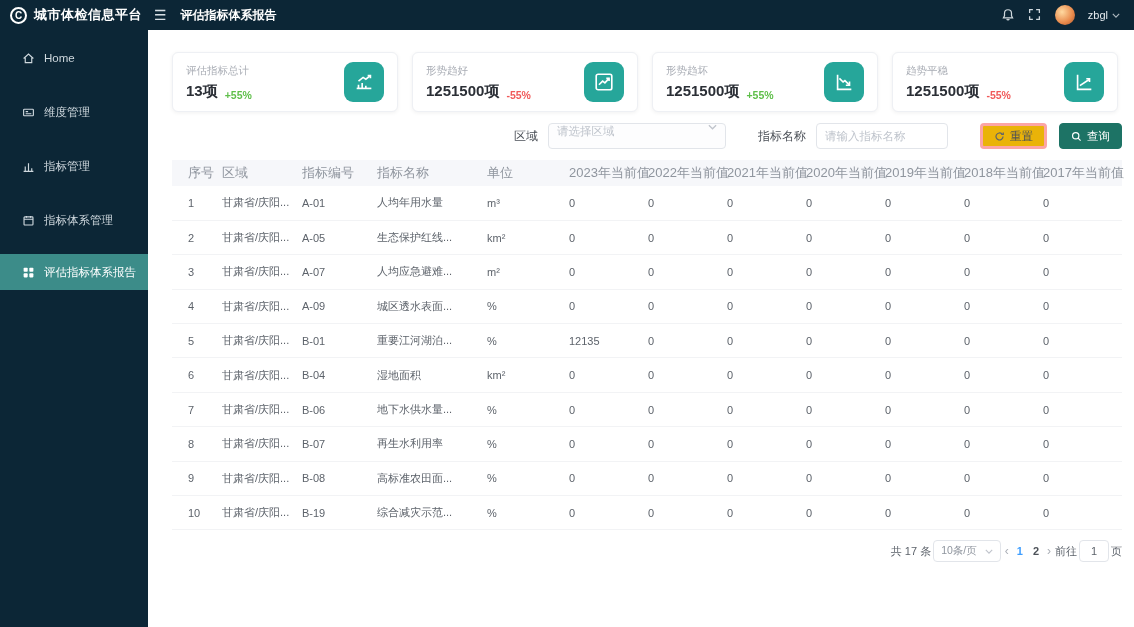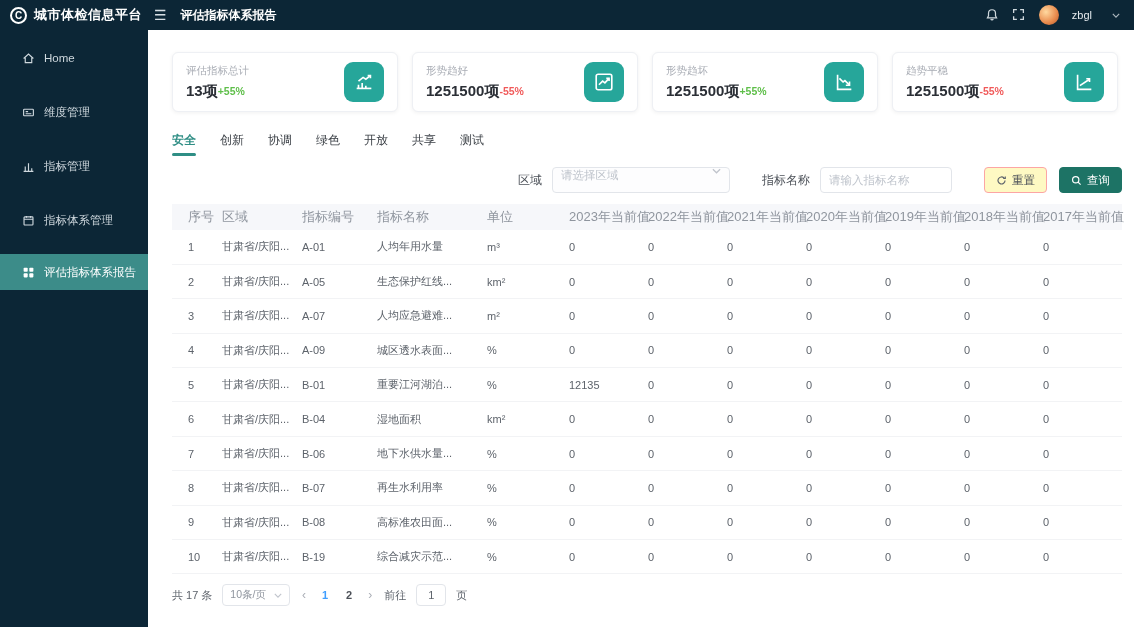--- a/index.html
+++ b/index.html
@@ -12,40 +12,40 @@
   .logo-zone { width:148px; display:flex; align-items:center; gap:7px; padding-left:10px; flex:0 0 148px; }
   .logo-badge { width:17px; height:17px; border:2px solid #fff; border-radius:50%;
     color:#fff; font-size:10px; font-weight:bold; display:flex; align-items:center; justify-content:center; }
   .logo-title { color:#fff; font-size:13px; font-weight:bold; white-space:nowrap; letter-spacing:0.5px; }
   .hamburger { color:#d7dee4; font-size:14px; margin:0 14px 0 6px; cursor:pointer; }
   .page-title { color:#fff; font-size:12px; font-weight:bold; }
   .topbar-right { margin-left:auto; display:flex; align-items:center; gap:13px; padding-right:14px; }
   .top-ic { width:14px; height:14px; color:#cfd8dd; cursor:pointer; display:flex; }
   .avatar { width:20px; height:20px; border-radius:50%;
     background:radial-gradient(circle at 35% 35%, #ffd9a0, #e8884a 60%, #a8542e); cursor:pointer; }
-  .username { color:#e5eaee; font-size:11px; cursor:pointer; display:flex; align-items:center; gap:20px; }
+  .username { color:#e5eaee; font-size:11px; cursor:pointer; display:flex; align-items:center; gap:4px; }
 
   
   .sidebar { position:absolute; left:0; top:30px; width:148px; height:597px; background:#0c2636; }
   .side-item { height:36px; display:flex; align-items:center; gap:9px; padding-left:22px;
     color:#cfd8de; font-size:11.5px; cursor:pointer; margin-top:8px; }
   .side-item svg { flex:0 0 auto; }
   .side-item.active { background:#3c8c89; color:#fff; margin-top:16px; }
   .side-item:first-child { margin-top:10px; }
   .side-gap { margin-top:18px; }
 
   
   .main { position:absolute; left:148px; top:30px; width:986px; height:597px; background:#fff; padding:22px 12px 0 24px; }
 
   
   .cards { display:flex; gap:14px; }
   .card { width:226px; height:60px; background:#fff; border:1px solid #eef0f4; border-radius:6px;
     box-shadow:0 1px 4px rgba(0,0,0,0.06); padding:9px 13px; display:flex; align-items:center; justify-content:space-between; }
   .card-title { color:#a9adb5; font-size:10.5px; margin-bottom:4px; }
-  .card-value-row { display:flex; align-items:center; }
+  .card-value-row { display:flex; align-items:flex-end; gap:7px; }
   .card-value { color:#2b2f36; font-size:15px; font-weight:bold; }
   .card-delta { font-size:10.5px; font-weight:bold; }
   .card-delta[data-trend="up"] { color:#5fbf4a; }
   .card-delta[data-trend="down"] { color:#f05a5a; }
   .card-icon { width:40px; height:40px; background:#26a69a; border-radius:9px;
     display:flex; align-items:center; justify-content:center; }
 
   
   .tabs { display:flex; gap:24px; margin-top:20px; }
   .tab { font-size:12px; color:#3a3f45; padding-bottom:7px; cursor:pointer; position:relative; }
@@ -57,37 +57,37 @@
   .filter-row { display:flex; align-items:center; justify-content:flex-end; gap:8px; margin-top:10px; height:28px; }
   .f-label { font-size:12px; color:#4c5158; margin-right:2px; }
   .f-select { width:178px; height:26px; border:1px solid #e2e5ea; border-radius:4px; background:#fdfdfe;
     display:flex; justify-content:space-between; padding:0 8px; cursor:pointer; margin-right:24px; }
   .f-placeholder { color:#bfc4cc; font-size:11.5px; }
   .f-input { width:132px; height:26px; border:1px solid #e2e5ea; border-radius:4px; font-size:11.5px;
     padding:0 8px; color:#4c5158; outline:none; margin-right:24px; }
   .f-input::placeholder { color:#bfc4cc; }
   .btn { height:26px; border-radius:4px; font-size:11.5px; display:flex; align-items:center; gap:5px;
     padding:0 11px; cursor:pointer; }
-  .btn-reset { background:#fef9c3; border:1px solid #fca5a5; color:#4c5158; }
+  .btn-reset { background:#eab308; border:3px solid #fca5a5; color:#4c5158; }
   .btn-query { background:#1d7365; border:1px solid #1d7365; color:#fff; margin-left:4px; }
 
   
   table { border-collapse:collapse; width:950px; margin-top:10px; table-layout:fixed; }
   thead th { background:#f6f7fa; color:#8f959e; font-size:13px; font-weight:normal; text-align:left;
     height:26px; padding:0 6px 0 0; white-space:nowrap; }
   thead th:first-child { padding-left:16px; }
   tbody td { color:#5d636b; font-size:11px; text-align:left; height:34.4px; padding:0 6px 0 0;
     border-bottom:1px solid #f2f3f5; white-space:nowrap; overflow:hidden; text-overflow:ellipsis; }
   tbody td:first-child { padding-left:16px; }
   th:nth-child(1){width:50px} th:nth-child(2){width:80px} th:nth-child(3){width:75px}
   th:nth-child(4){width:110px} th:nth-child(5){width:82px}
   th:nth-child(n+6){width:79px}
 
   
-  .pagination { display:flex; align-items:center; gap:10px;
+  .pagination { display:flex; align-items:center; justify-content:flex-end; gap:2px;
     margin-top:10px; font-size:11px; color:#5d636b; width:950px; }
   .pg-size { border:1px solid #e2e5ea; border-radius:4px; height:22px; padding:0 7px; display:flex;
     align-items:center; gap:8px; color:#8f959e; font-size:10.5px; cursor:pointer; background:#fff; }
   .pg-arrow { color:#a9adb5; cursor:pointer; padding:0 2px; font-size:12px; }
   .pg-num { cursor:pointer; padding:0 4px; font-weight:bold; color:#4c5158; }
   .pg-num.active { color:#3f9eff; }
   .pg-goto-input { width:30px; height:22px; border:1px solid #e2e5ea; border-radius:4px;
     text-align:center; font-size:11px; color:#5d636b; outline:none; }
 </style>
 </head>
@@ -223,29 +223,20 @@
       <div class="card-icon">
         <svg viewBox="0 0 24 24" width="22" height="22" fill="none" stroke="#fff" stroke-width="1.8">
             <path d="M5 4v16h15"></path>
             <path d="M7.5 16L18 9"></path>
             <path d="M14.5 8.5H18V12"></path>
           </svg>
       </div>
     </div>
   </div>
 
-  <div class="tabs">
-    <span class="tab active">安全</span>
-    <span class="tab">创新</span>
-    <span class="tab">协调</span>
-    <span class="tab">绿色</span>
-    <span class="tab">开放</span>
-    <span class="tab">共享</span>
-    <span class="tab">测试</span>
-  </div>
 
   <div class="filter-row">
     <span class="f-label">区域</span>
     <div class="f-select">
       <span class="f-placeholder">请选择区域</span>
       <svg viewBox="0 0 10 6" width="9" height="6" fill="none" stroke="#c0c4cc" stroke-width="1.4">
           <path d="M1 1l4 4 4-4"></path>
         </svg>
     </div>
     <span class="f-label">指标名称</span>

